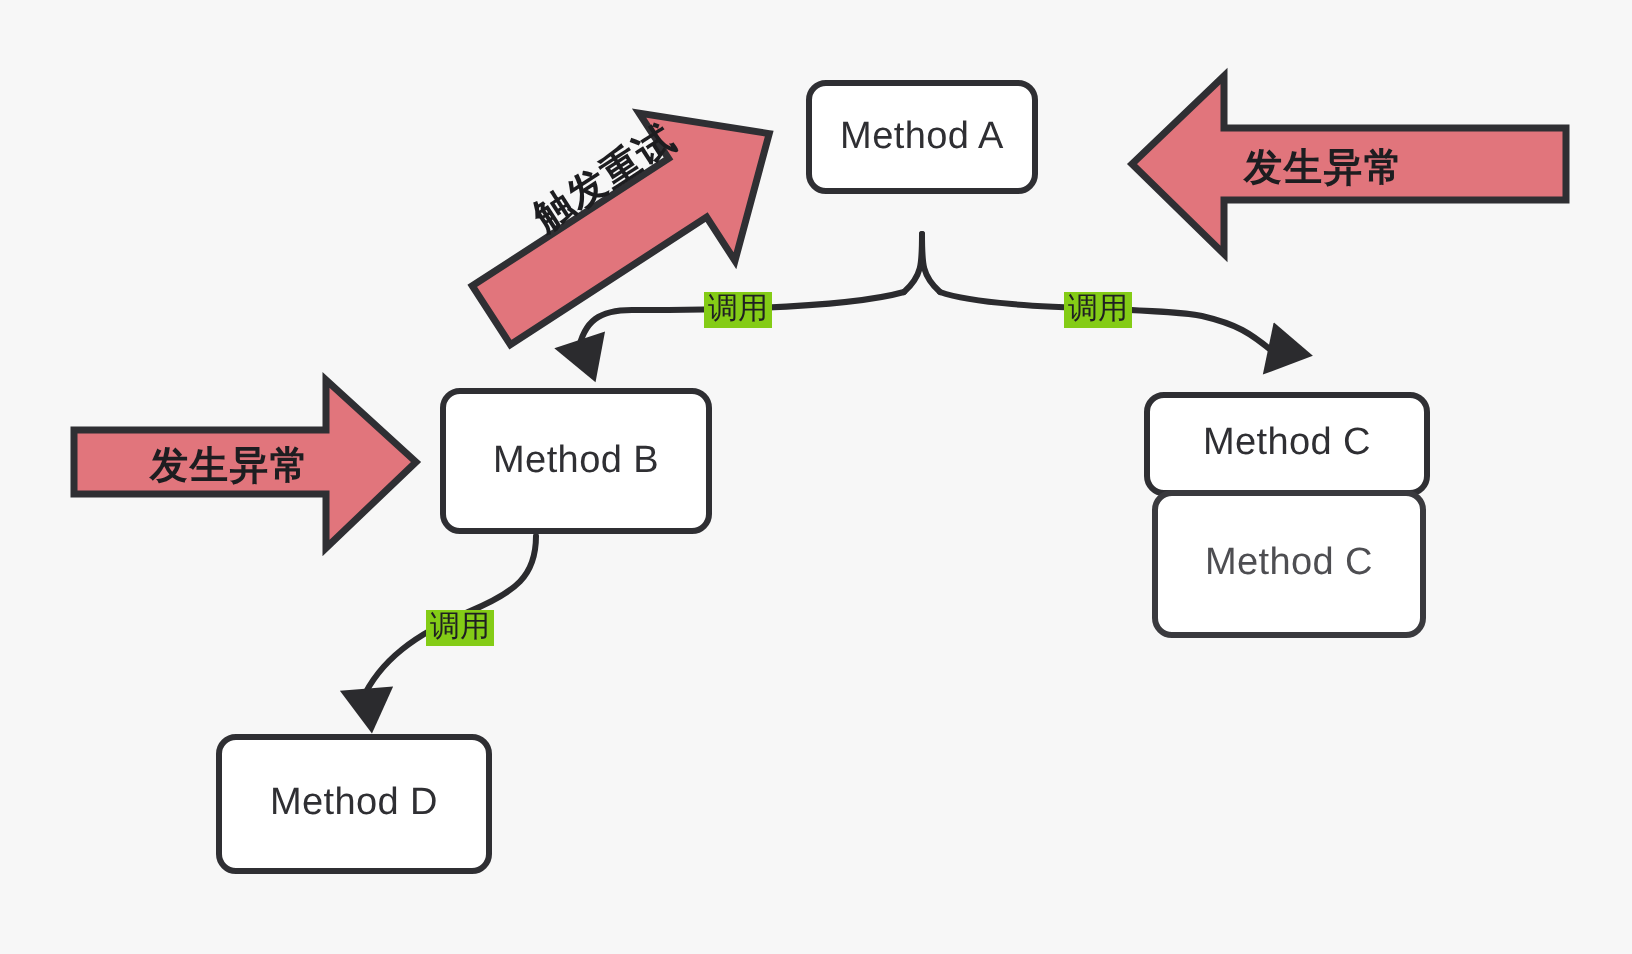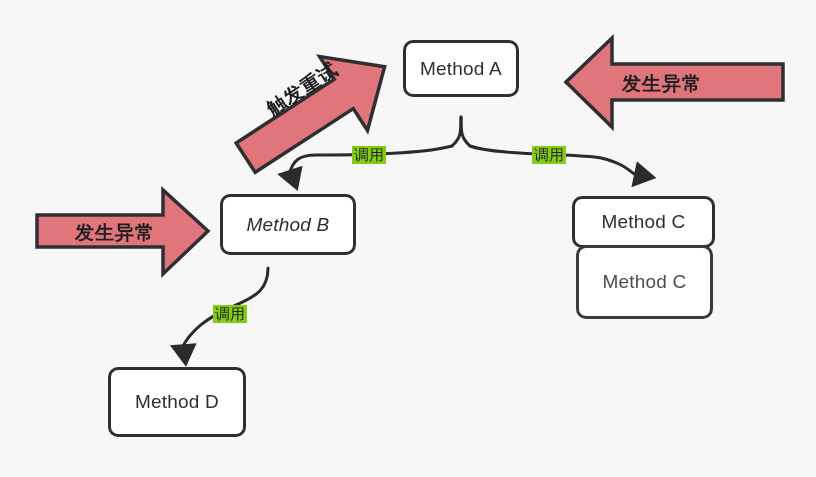--- a/index.html
+++ b/index.html
@@ -99,21 +99,21 @@
 
     <g transform="rotate(-33 315 112)">
       <path d="M398,112 L349,68 L349,95 L232,95 L232,130 L349,130 L349,156 Z" fill="#e1757c" stroke="#2f2f33" stroke-width="3.5" stroke-linejoin="miter"></path>
     </g>
   </svg>
 
   <div class="node-box" style="left:403px; top:40px; width:116px; height:57px;">
     <span>Method A</span>
   </div>
 
-  <div class="node-box" style="left:220px; top:194px; width:136px; height:61px;font-style:italic;">
+  <div class="node-box" style="left:220px; top:194px; width:136px; height:73px;">
     <span>Method B</span>
   </div>
 
   <div class="node-box" style="left:572px; top:196px; width:143px; height:52px; z-index:2;">
     <span>Method C</span>
   </div>
 
   <div class="node-box secondary" style="left:576px; top:245px; width:137px; height:74px; z-index:3;">
     <span>Method C</span>
   </div>

